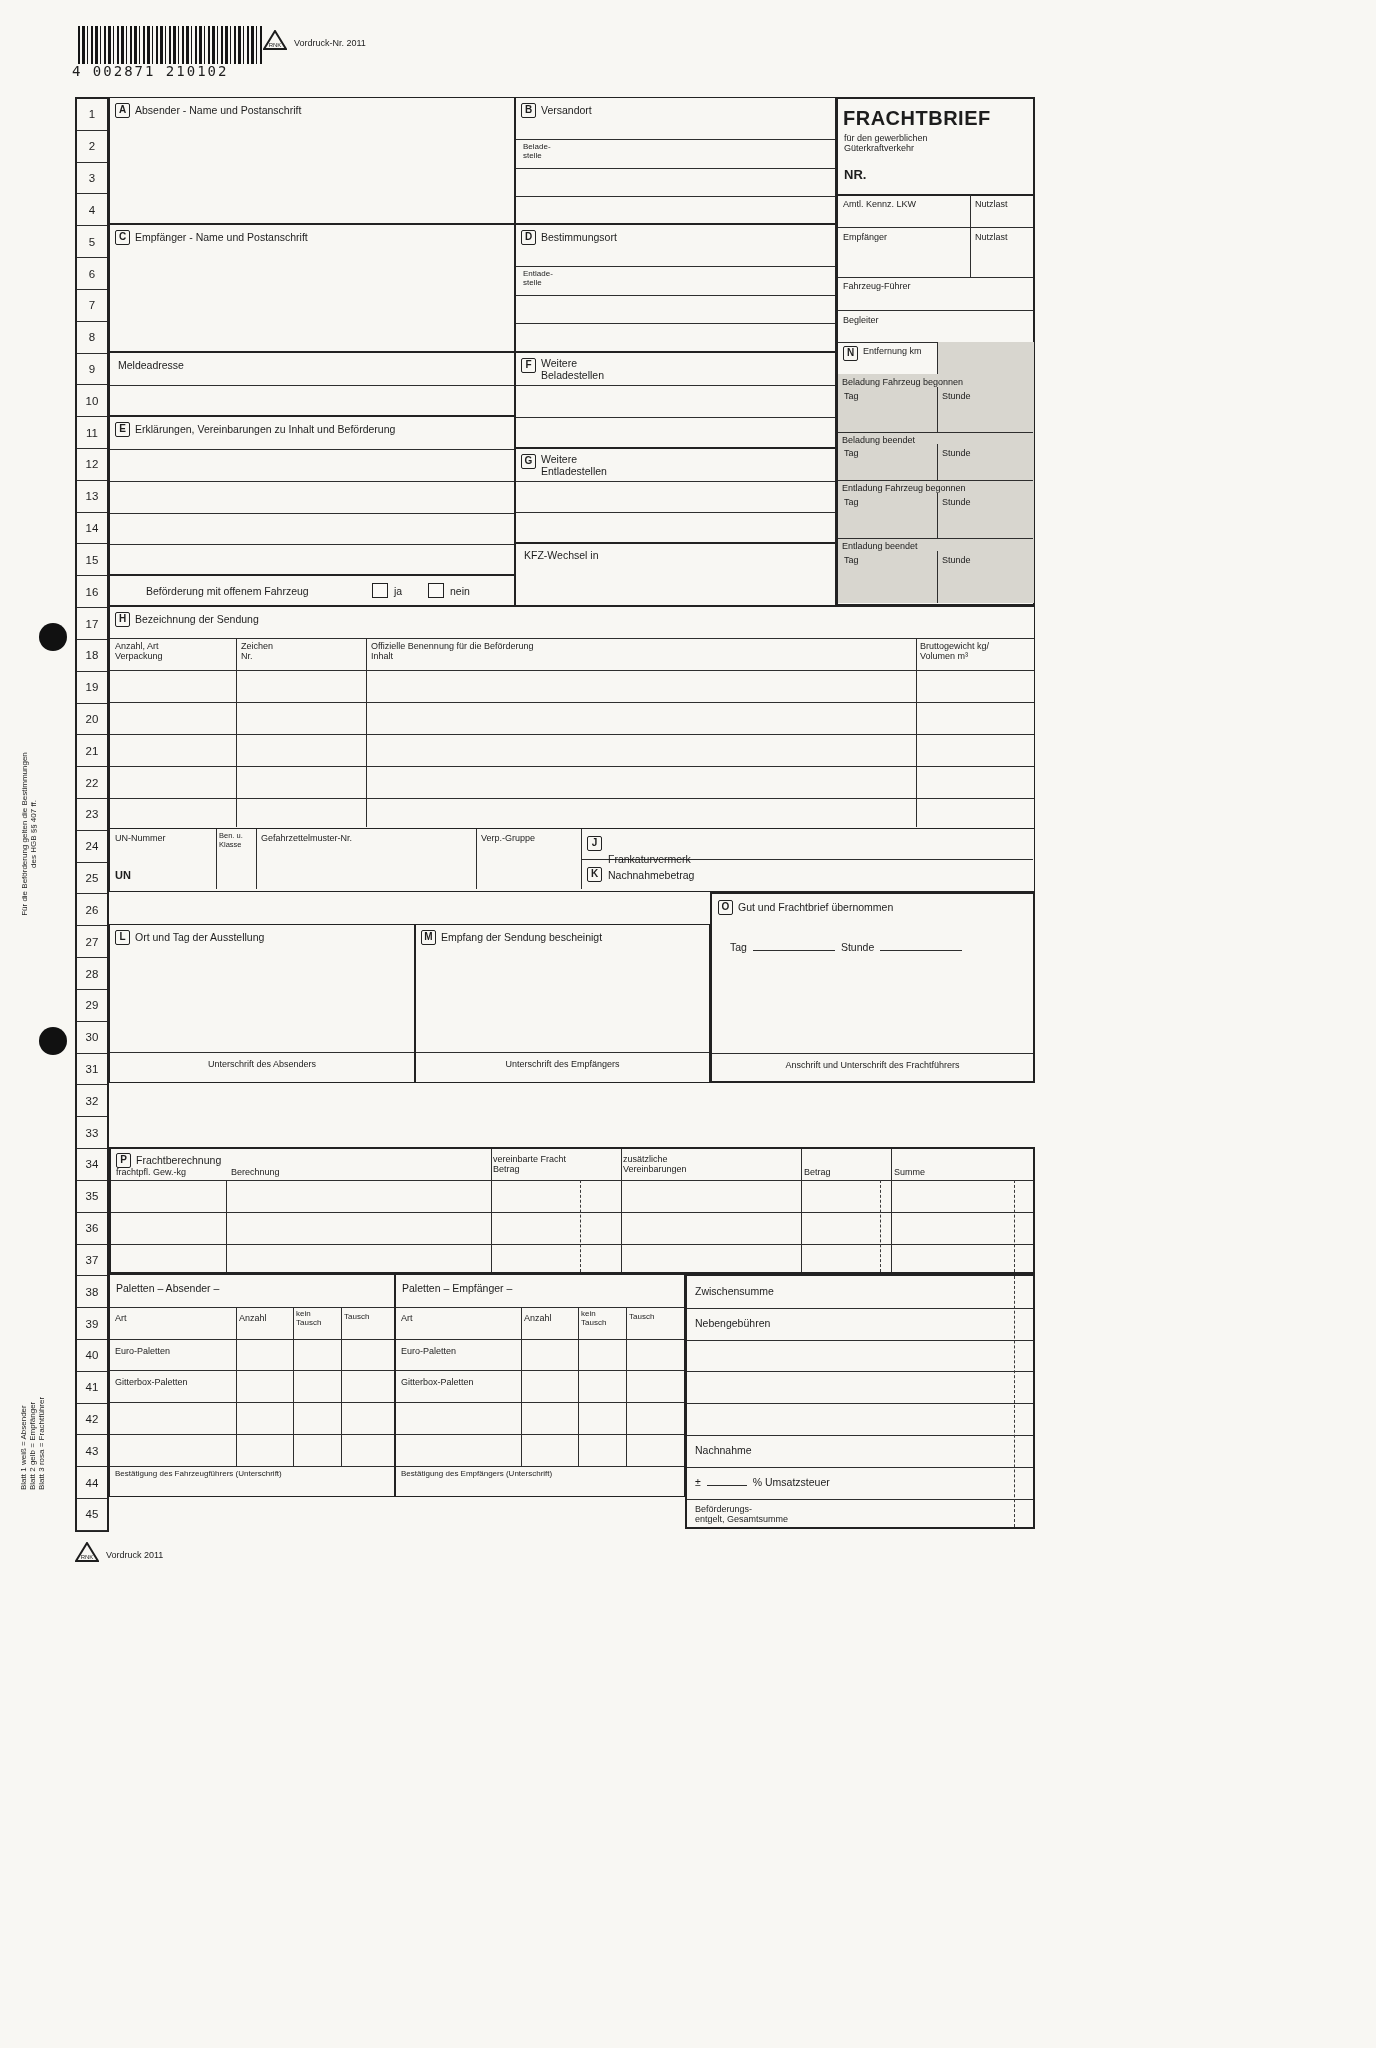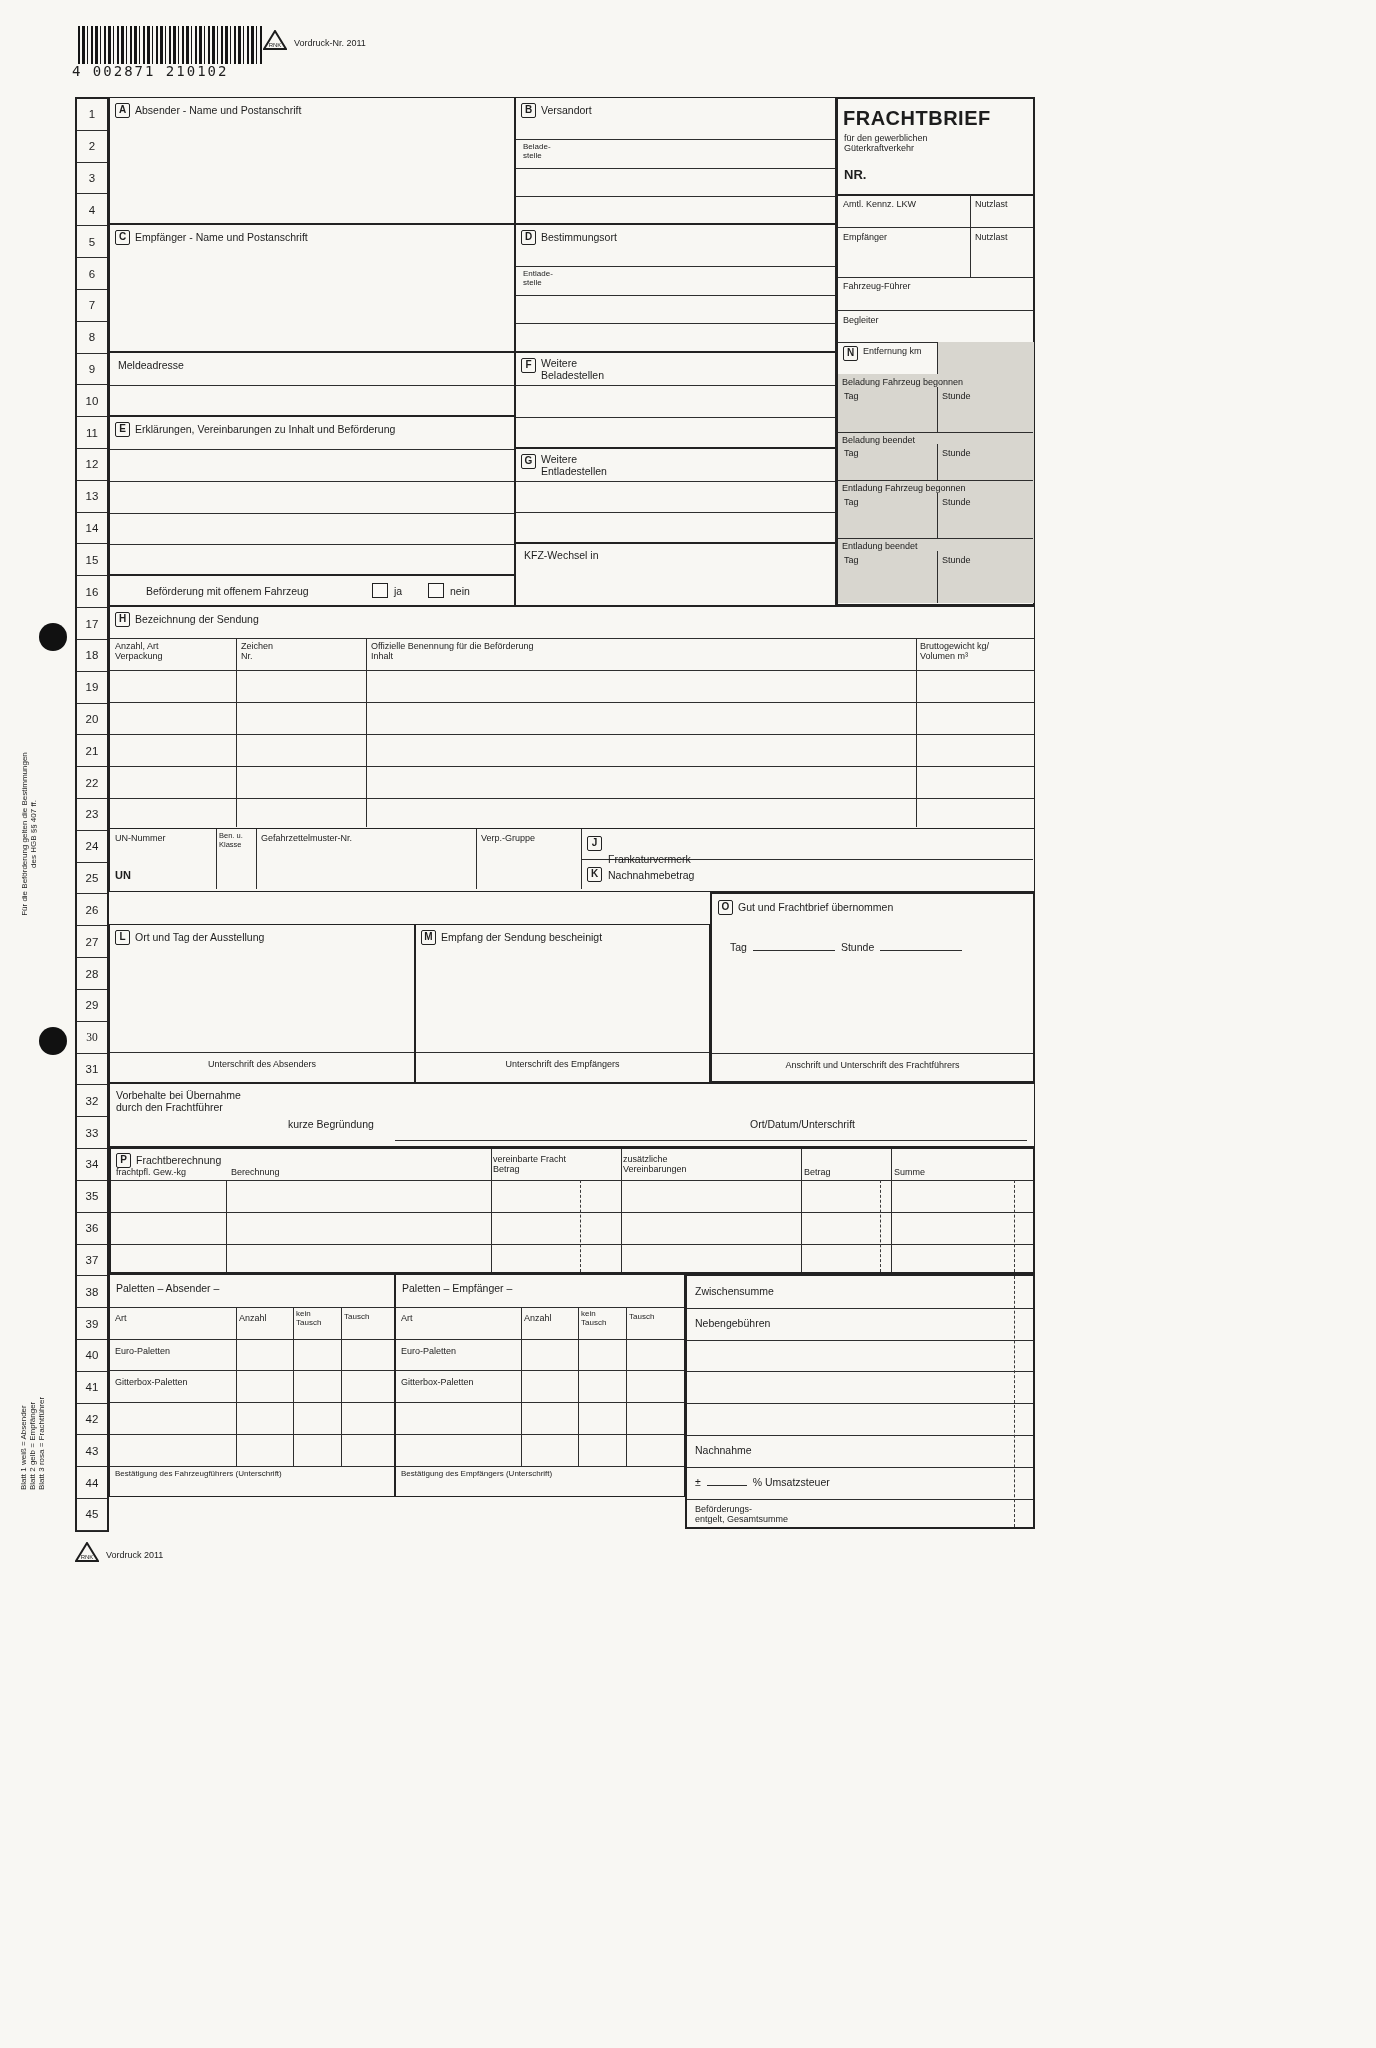--- a/index.html
+++ b/index.html
@@ -82,21 +82,21 @@
       <div class="numcell" style="top: 604.58px;">20</div>
       <div class="numcell" style="top: 636.4px;">21</div>
       <div class="numcell" style="top: 668.22px;">22</div>
       <div class="numcell" style="top: 700.04px;">23</div>
       <div class="numcell" style="top: 731.86px;">24</div>
       <div class="numcell" style="top: 763.68px;">25</div>
       <div class="numcell" style="top: 795.5px;">26</div>
       <div class="numcell" style="top: 827.32px;">27</div>
       <div class="numcell" style="top: 859.14px;">28</div>
       <div class="numcell" style="top: 890.96px;">29</div>
-      <div class="numcell" style="top: 922.78px; font-family: Liberation Serif, serif;">30</div>
+      <div class="numcell" style="top: 922.78px;">30</div>
       <div class="numcell" style="top: 954.6px;">31</div>
       <div class="numcell" style="top: 986.42px;">32</div>
       <div class="numcell" style="top: 1018.24px;">33</div>
       <div class="numcell" style="top: 1050.06px;">34</div>
       <div class="numcell" style="top: 1081.88px;">35</div>
       <div class="numcell" style="top: 1113.7px;">36</div>
       <div class="numcell" style="top: 1145.52px;">37</div>
       <div class="numcell" style="top: 1177.34px;">38</div>
       <div class="numcell" style="top: 1209.16px;">39</div>
       <div class="numcell" style="top: 1240.98px;">40</div>
@@ -282,27 +282,20 @@
   <div class="box thick" style="left:710px;top:892px;width:325px;height:191px">
     <span class="badge" style="left:6px;top:6px">O</span>
     <span class="ab lbl" style="left:26px;top:7px">Gut und Frachtbrief übernommen</span>
     <div class="ab lbl" style="left:18px;top:46px">
       <span>Tag</span><span class="wline" style="width:82px"></span><span>Stunde</span><span class="wline" style="width:82px"></span>
     </div>
     <div class="hl" style="left:0;top:159px;width:100%"></div>
     <span class="ab sm" style="left:0;top:166px;width:100%;text-align:center">Anschrift und Unterschrift des Frachtführers</span>
   </div>
 
-  <div class="box" style="left:109px;top:1083px;width:926px;height:64px">
-    <span class="ab lbl" style="left:6px;top:5px">Vorbehalte bei Übernahme</span>
-    <span class="ab lbl" style="left:6px;top:17px">durch den Frachtführer</span>
-    <span class="ab lbl" style="left:178px;top:34px">kurze Begründung</span>
-    <span class="ab lbl" style="left:640px;top:34px">Ort/Datum/Unterschrift</span>
-    <div class="hl" style="left:285px;top:56px;width:632px"></div>
-  </div>
 
   <div class="box thick" style="left:109px;top:1147px;width:926px;height:127px">
     <span class="badge" style="left:5px;top:4px">P</span>
     <span class="ab lbl" style="left:25px;top:5px">Frachtberechnung</span>
     <span class="ab sm" style="left:5px;top:18px">frachtpfl. Gew.-kg</span>
     <span class="ab sm" style="left:120px;top:18px">Berechnung</span>
     <span class="ab sm" style="left:382px;top:5px">vereinbarte Fracht</span>
     <span class="ab sm" style="left:382px;top:15px">Betrag</span>
     <span class="ab sm" style="left:512px;top:5px">zusätzliche</span>
     <span class="ab sm" style="left:512px;top:15px">Vereinbarungen</span>

